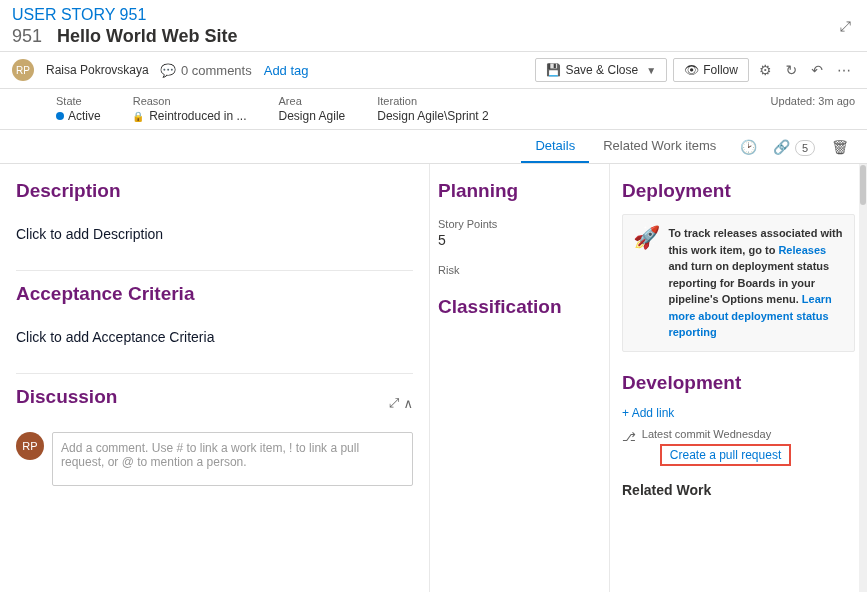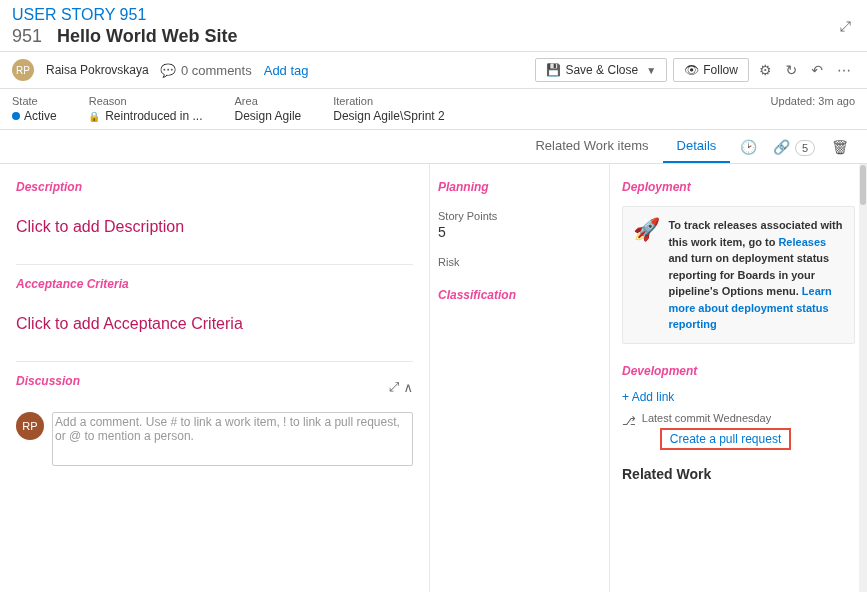--- a/index.html
+++ b/index.html
@@ -20,21 +20,21 @@
     .add-tag { color: #0078d4; font-size: 13px; cursor: pointer; }
     .toolbar-right { display: flex; align-items: center; gap: 6px; }
 
     .btn-save-close { display: flex; align-items: center; background: #fff; border: 1px solid #ccc; padding: 4px 10px; font-size: 12px; cursor: pointer; border-radius: 2px; color: #333; gap: 4px; }
     .btn-save-close .dropdown-arrow { margin-left: 4px; font-size: 10px; color: #666; }
     .btn-follow { display: flex; align-items: center; background: #fff; border: 1px solid #ccc; padding: 4px 10px; font-size: 12px; cursor: pointer; border-radius: 2px; color: #333; gap: 4px; }
     .btn-icon { background: none; border: none; cursor: pointer; padding: 4px; color: #666; font-size: 14px; border-radius: 2px; }
 
     .meta-bar { display: flex; padding: 6px 12px; gap: 24px; border-bottom: 1px solid #e0e0e0; align-items: flex-start; }
     .meta-item { display: flex; flex-direction: column; gap: 2px; }
-    .meta-section { display: flex; gap: 32px; flex: 1; }
+    .meta-section { display: flex; gap: 32px; flex: 1; margin-left: 44px; }
     .meta-label { font-size: 11px; color: #666; }
     .meta-value { font-size: 12px; color: #333; display: flex; align-items: center; gap: 4px; }
     .status-dot { width: 8px; height: 8px; border-radius: 50%; background: #0078d4; display: inline-block; }
     .lock-icon { color: #999; font-size: 10px; }
     .meta-updated { margin-left: auto; font-size: 11px; color: #666; }
 
     .tabs-bar { display: flex; align-items: center; padding: 0 12px; border-bottom: 1px solid #e0e0e0; justify-content: flex-end; gap: 0; }
     .tab { padding: 8px 14px; font-size: 13px; cursor: pointer; color: #666; border-bottom: 2px solid transparent; }
     .tab.active { color: #0078d4; border-bottom: 2px solid #0078d4; font-weight: 500; }
     .tab-icons { display: flex; align-items: center; gap: 4px; margin-left: 4px; }
@@ -43,33 +43,33 @@
 
     .content { display: flex; height: calc(603px - 175px); overflow: hidden; }
 
     .left-panel { flex: 0 0 430px; padding: 16px 16px; overflow-y: auto; border-right: 1px solid #e8e8e8; }
     .middle-panel { flex: 0 0 180px; padding: 16px 8px; border-right: 1px solid #e8e8e8; overflow-y: auto; }
     .right-panel { flex: 1; padding: 16px 12px; overflow-y: auto; position: relative; }
 
     .scrollbar-track { position: absolute; right: 0; top: 0; bottom: 0; width: 8px; background: #f0f0f0; }
     .scrollbar-thumb { width: 6px; height: 40px; background: #c8c8c8; border-radius: 3px; margin: 1px; }
 
-    .section-title { font-size: 12px; font-weight: 600; margin-bottom: 12px; color: #ec4899; font-style: italic; }
-    .click-to-add { color: #be185d; font-size: 16px; padding: 8px 0; cursor: pointer; margin-top: 16px; }
+    .section-title { font-size: 19px; font-weight: 600; margin-bottom: 12px; color: #701a75; }
+    .click-to-add { color: #0f172a; font-size: 14px; padding: 8px 0; cursor: pointer; margin-top: 16px; }
 
     .section { margin-bottom: 20px; }
     .section-divider { border: none; border-top: 1px solid #e8e8e8; margin: 12px 0; }
 
     .discussion-header { display: flex; align-items: center; justify-content: space-between; margin-bottom: 12px; }
     .discussion-actions { display: flex; gap: 4px; }
     .disc-icon-btn { background: none; border: none; cursor: pointer; color: #666; font-size: 13px; }
 
     .comment-area { display: flex; gap: 8px; }
     .avatar-comment { width: 28px; height: 28px; border-radius: 50%; background: #a0522d; flex-shrink: 0; display: flex; align-items: center; justify-content: center; font-size: 11px; color: #fff; }
-    .comment-input-box { flex: 1; border: 1px solid #ccc; border-radius: 2px; padding: 2px; font-size: 12px; color: #999; cursor: text; min-height: 54px; }
+    .comment-input-box { flex: 1; border: 1px solid #ccc; border-radius: 2px; padding: 8px; font-size: 12px; color: #999; cursor: text; min-height: 54px; }
 
     .planning-item { margin-bottom: 12px; }
     .planning-label { font-size: 11px; color: #666; margin-bottom: 2px; margin-top: 16px; }
     .planning-value { font-size: 14px; color: #323130; }
     .planning-empty { font-size: 12px; color: #999; }
 
     .classification-section { margin-top: 16px; }
 
     .deployment-box { background: #f8f8f8; border: 1px solid #e8e8e8; border-radius: 2px; padding: 10px; margin-bottom: 12px; display: flex; gap: 8px; }
     .deploy-icon { font-size: 22px; flex-shrink: 0; }
@@ -155,22 +155,22 @@
     </div>
     <div class="meta-item">
       <span class="meta-label">Iteration</span>
       <span class="meta-value">Design Agile\Sprint 2</span>
     </div>
   </div>
   <span class="meta-updated">Updated: 3m ago</span>
 </div>
 
 <div class="tabs-bar">
+  <div class="tab active">Details</div>
   <div class="tab">Related Work items</div>
-  <div class="tab active">Details</div>
   <div class="tab-icons">
     <button class="tab-icon-btn">🕑</button>
     <button class="tab-icon-btn">
       <span>🔗</span>
       <span class="link-badge">5</span>
     </button>
     <button class="tab-icon-btn">🗑</button>
   </div>
 </div>
 

